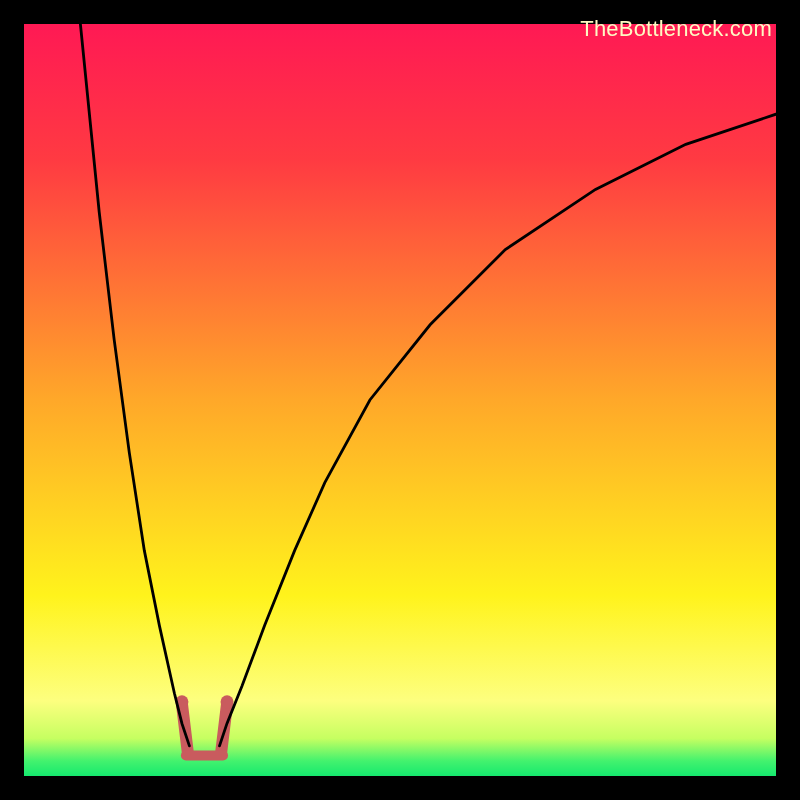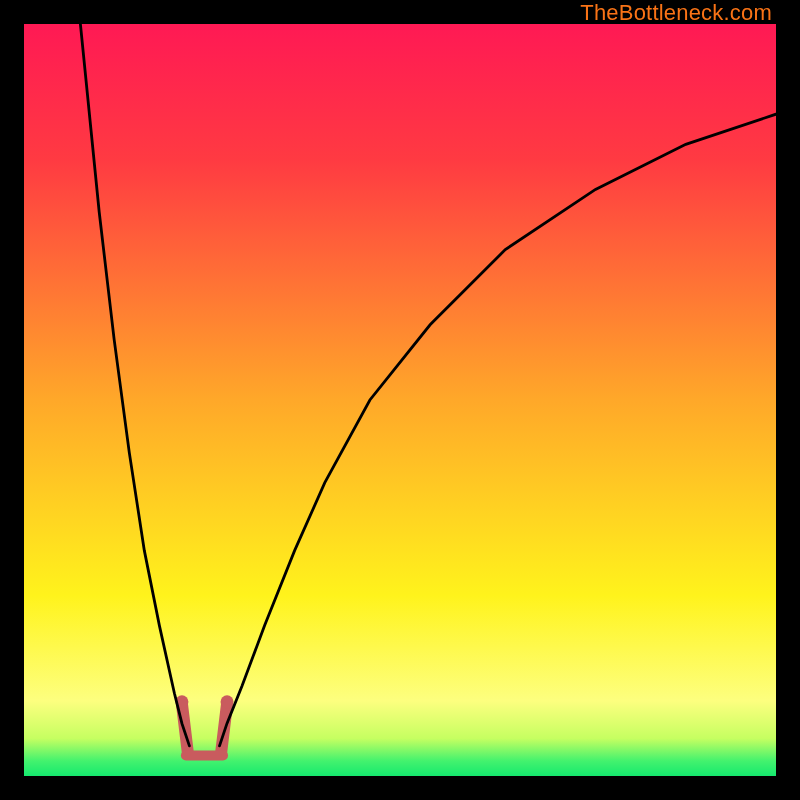--- a/index.html
+++ b/index.html
@@ -35,25 +35,25 @@
   }
   .curve-svg {
     position: absolute;
     left: 0;
     top: 0;
     width: 100%;
     height: 100%;
   }
   .watermark {
     position: absolute;
-    top: 0;
+    top: 16px;
     right: 28px;
     font-family: Arial, Helvetica, sans-serif;
     font-size: 22px;
-    color: #f97316;
+    color: #fef9c3;
     letter-spacing: 0.2px;
     font-weight: 500;
   }
 </style>
 </head>
 <body>
 
 <div class="frame">
 
   <div class="plot-area">

